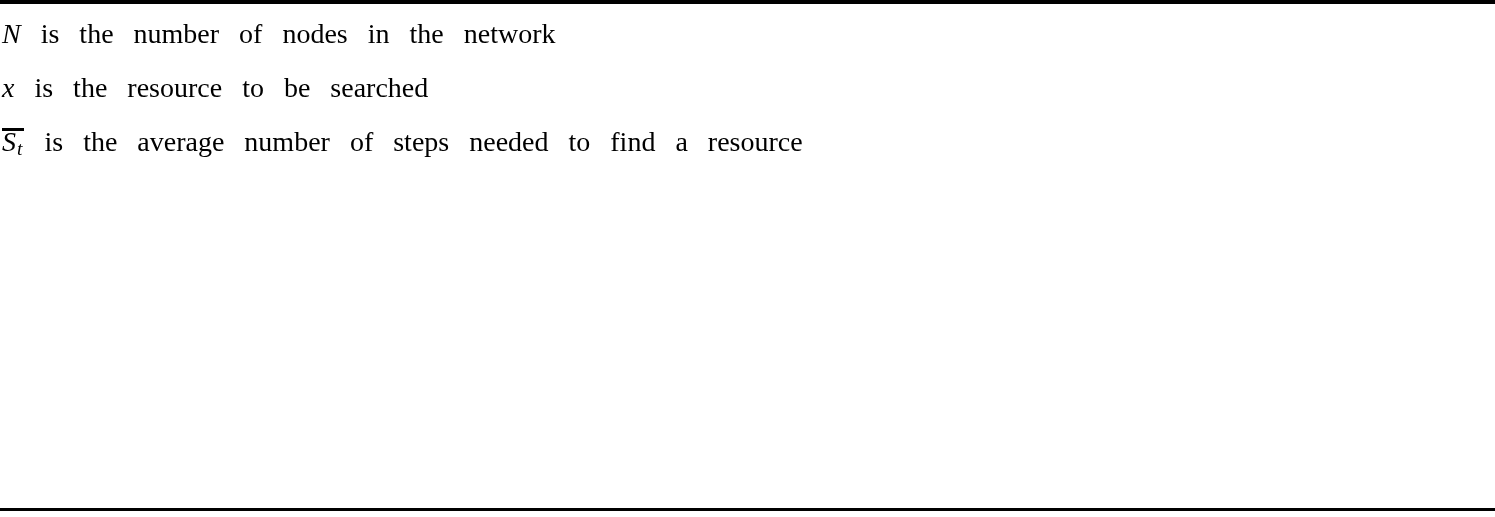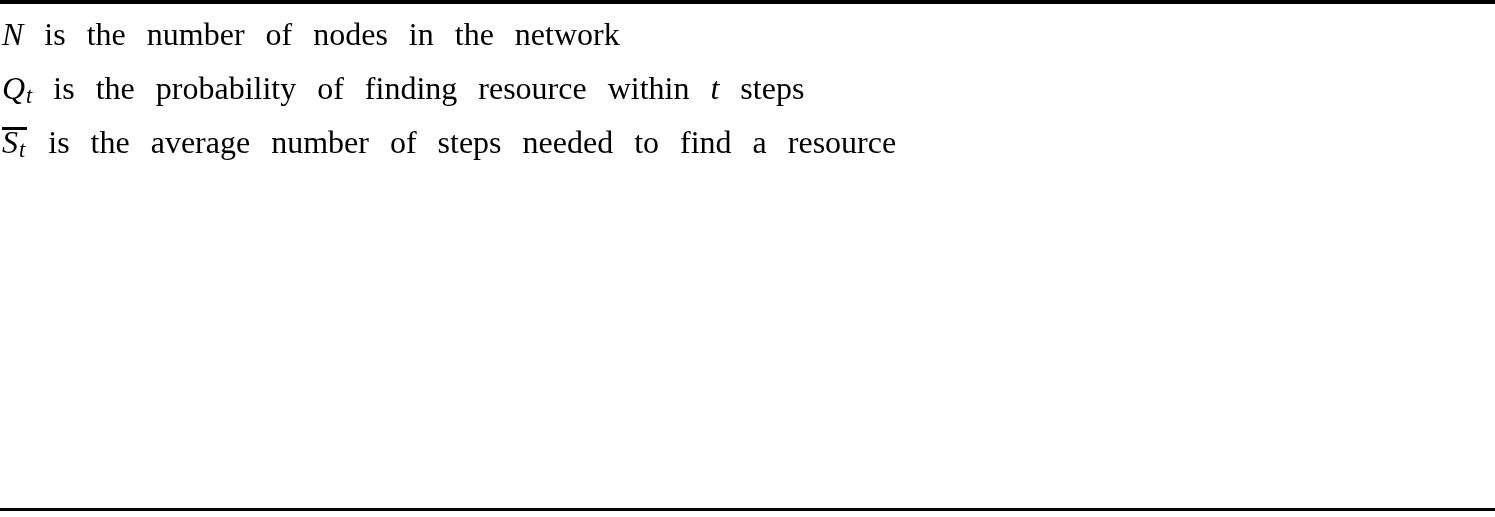--- a/index.html
+++ b/index.html
@@ -7,21 +7,21 @@
     padding: 0;
     background: #ffffff;
   }
   .page {
     position: relative;
     width: 1495px;
     height: 517px;
     background: var(--bg, #ffffff);
     color: var(--fg, #000000);
     font-family: "Liberation Serif", "DejaVu Serif", serif;
-    font-size: 32px;
+    font-size: 28px;
     overflow: hidden;
   }
   .rule-top {
     position: absolute;
     left: 0; top: 0;
     width: 100%; height: 4px;
     background: var(--rule, #000000);
   }
   .rule-bottom {
     position: absolute;
@@ -59,17 +59,17 @@
     padding-right: 2px;
   }
 </style>
 </head>
 <body>
 
 <div class="page">
   <div class="rule-top"></div>
   <div class="rows">
       <div class="row"><span class="it">N</span><span> is the number of nodes in the network</span></div>
-      <div class="row"><span class="it">Q</span><span class="it sb">t</span><span> is the probability of finding resource within </span><span class="it">t</span><span> steps</span></div>
+      <div class="row"><span class="it">x</span><span> is the resource to be searched</span></div>
       <div class="row"><span class="ol"><span class="it">S</span><span class="it sb">t</span></span><span> is the average number of steps needed to find a resource</span></div>
     </div>
   <div class="rule-bottom"></div>
 </div>
 
 </body></html>

